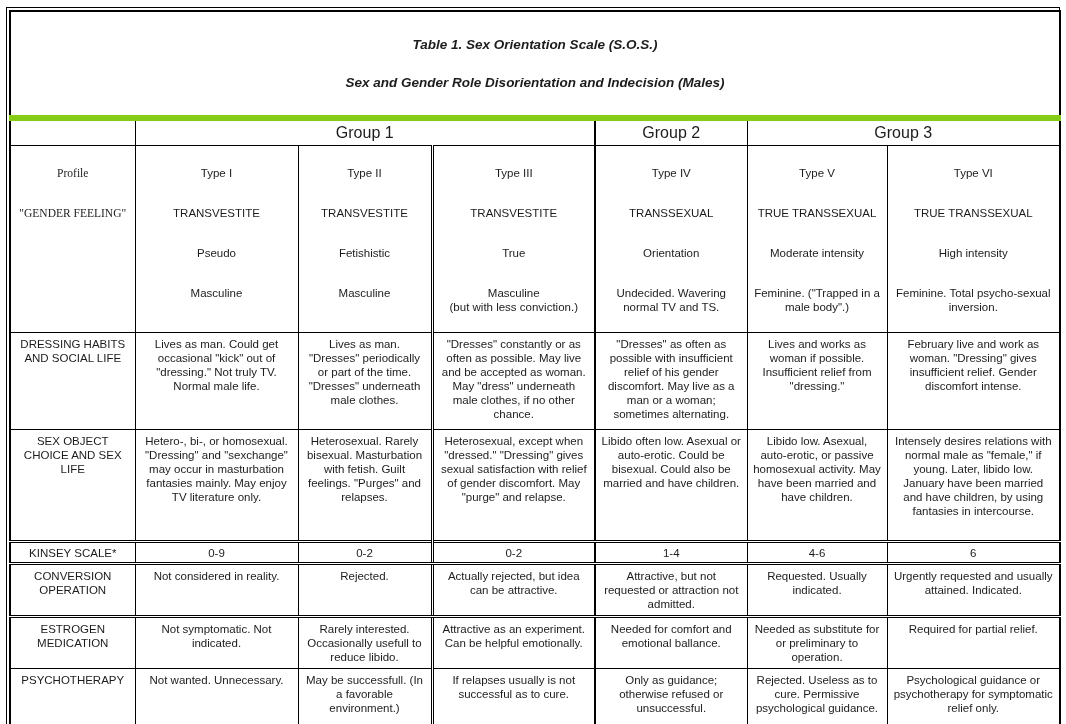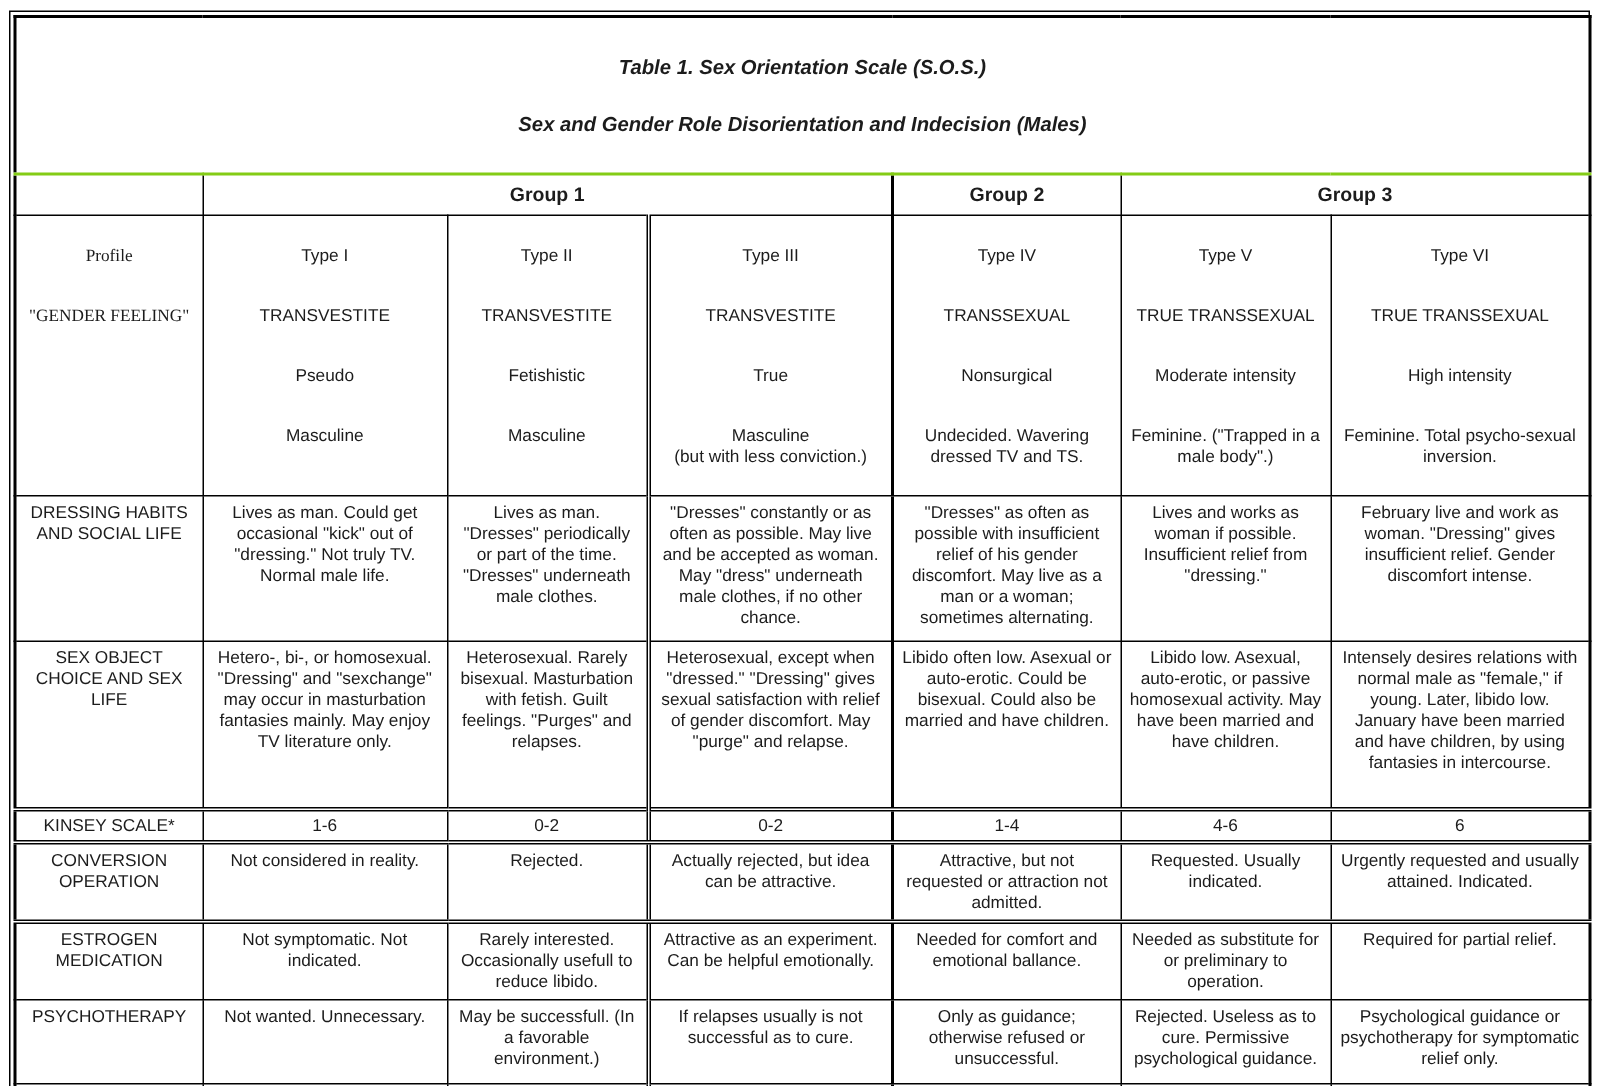--- a/index.html
+++ b/index.html
@@ -31,34 +31,34 @@
     line-height: 1.22;
     white-space: pre-line;
     overflow: hidden;
   }
   
   td.c3 { border-left: 3px double #000; }   
   td.c4 { border-left: 2px solid #000; }    
   
   tr.r-title td {
     border: none;
-    border-bottom: 2px solid #84cc16;
+    border-bottom: 6px solid #84cc16;
     padding: 5px 4px 4px 4px;
     font-weight: bold;
     font-style: italic;
     font-size: 13.5px;
     line-height: 1.4;
     vertical-align: middle;
   }
   
   tr.r-group { height: 27px; }
   tr.r-group td {
     vertical-align: middle;
-    font-weight: bold;
-    font-size: 13px;
+    font-weight: normal;
+    font-size: 16px;
     padding: 2px;
   }
   
   tr.r-profile { height: 121px; }
   tr.r-profile td { padding-top: 6px; }
   .stz { margin-bottom: 12px; }
   .stz:last-child { margin-bottom: 0; }
   td.profile-label { padding-top: 32px; font-family: Liberation Serif, serif; }
   
   tr.r-dressing  { height: 97px;  }
@@ -126,22 +126,22 @@
       <td class="c3">
         <div class="stz">Type III</div>
         <div class="stz">TRANSVESTITE</div>
         <div class="stz">True</div>
         <div class="stz">Masculine
 (but with less conviction.)</div>
       </td>
       <td class="c4">
         <div class="stz">Type IV</div>
         <div class="stz">TRANSSEXUAL</div>
-        <div class="stz">Nonsurgical</div>
-        <div class="stz">Undecided. Wavering dressed TV and TS.</div>
+        <div class="stz">Orientation</div>
+        <div class="stz">Undecided. Wavering normal TV and TS.</div>
       </td>
       <td>
         <div class="stz">Type V</div>
         <div class="stz">TRUE TRANSSEXUAL</div>
         <div class="stz">Moderate intensity</div>
         <div class="stz">Feminine. ("Trapped in a male body".)</div>
       </td>
       <td>
         <div class="stz">Type VI</div>
         <div class="stz">TRUE TRANSSEXUAL</div>
@@ -165,21 +165,21 @@
       <td>Hetero-, bi-, or homosexual. "Dressing" and "sexchange" may occur in masturbation fantasies mainly. May enjoy TV literature only.</td>
       <td>Heterosexual. Rarely bisexual. Masturbation with fetish. Guilt feelings. "Purges" and relapses.</td>
       <td class="c3">Heterosexual, except when "dressed." "Dressing" gives sexual satisfaction with relief of gender discomfort. May "purge" and relapse.</td>
       <td class="c4">Libido often low. Asexual or auto-erotic. Could be bisexual. Could also be married and have children.</td>
       <td>Libido low. Asexual, auto-erotic, or passive homosexual activity. May have been married and have children.</td>
       <td>Intensely desires relations with normal male as "female," if young. Later, libido low. January have been married and have children, by using fantasies in intercourse.</td>
     </tr>
 
     <tr class="r-kinsey">
       <td>KINSEY SCALE*</td>
-      <td>1-6</td>
+      <td>0-9</td>
       <td>0-2</td>
       <td class="c3">0-2</td>
       <td class="c4">1-4</td>
       <td>4-6</td>
       <td>6</td>
     </tr>
 
     <tr class="r-conversion">
       <td>CONVERSION OPERATION</td>
       <td>Not considered in reality.</td>

